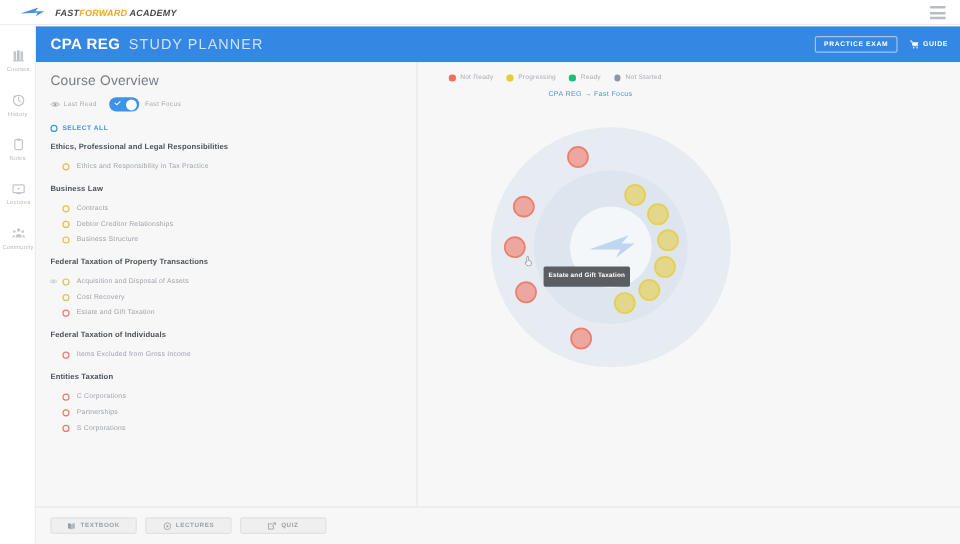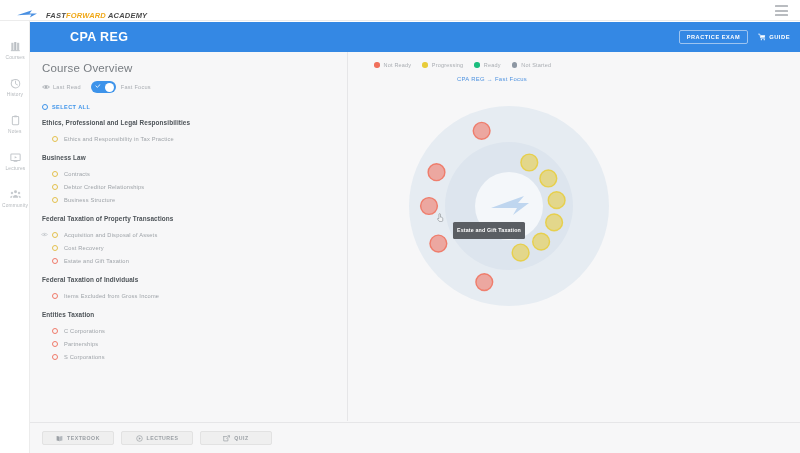--- a/index.html
+++ b/index.html
@@ -8,21 +8,21 @@
     font-family: "Liberation Sans", sans-serif;
     background: #ffffff;
     overflow: hidden;
   }
 
   
   #brandbar {
     position: absolute; left: 0; top: 0; width: 800px; height: 21px;
     background: #ffffff;
     border-bottom: 1px solid #ececec;
-    display: flex; align-items: flex-end;
+    display: flex; align-items: center;
   }
   #brand-logo-mark { width: 22px; height: 12px; margin-left: 16px; flex: none; }
   #brand-wordmark {
     margin-left: 8px; font-size: 7.5px; font-weight: bold;
     font-style: italic; letter-spacing: .2px; white-space: nowrap;
   }
   .wm-dark { color: #4a4a4a; }
   .wm-accent { color: #f0a818; }
   #hamburger {
     position: absolute; right: 12px; top: 5px;
@@ -46,21 +46,21 @@
   .rail-ico { width: 13px; height: 13px; display: block; }
   .rail-lbl {
     font-size: 4.1px; color: #b5b9bd; letter-spacing: .15px;
     white-space: nowrap; transform: scale(1.18); transform-origin: center;
   }
 
   
   #course-header {
     position: absolute; left: 30px; top: 22px; width: 770px; height: 30px;
     background: #3488e4;
-    display: flex; align-items: center; padding-left: 28px;
+    display: flex; align-items: center;
   }
   #course-code {
     margin-left: 12px; color: #ffffff; font-size: 12.5px;
     font-weight: bold; letter-spacing: .4px;
   }
   #course-title {
     margin-left: 7px; color: #cfe1f8; font-size: 12px; letter-spacing: .9px;
   }
   #header-actions {
     margin-left: auto; margin-right: 10px;
@@ -262,20 +262,21 @@
       <path d="M4.2 10.6 C4.2 8.6 5.4 7.6 7 7.6 C8.6 7.6 9.8 8.6 9.8 10.6 Z" fill="#c3c7cb"></path>
       <path d="M1.2 10.6 C1.2 9.2 2 8.4 3.2 8.4 L3.9 8.4 C3.4 9 3.2 9.8 3.2 10.6 Z" fill="#c9cdd1"></path>
       <path d="M12.8 10.6 C12.8 9.2 12 8.4 10.8 8.4 L10.1 8.4 C10.6 9 10.8 9.8 10.8 10.6 Z" fill="#c9cdd1"></path>
     </svg>
     <span class="rail-lbl">Community</span>
   </div>
 </div>
 
 <div id="course-header">
   <span id="course-code">CPA REG</span>
+  <span id="course-title">STUDY PLANNER</span>
   <div id="header-actions">
     <div id="practice-exam-btn">PRACTICE EXAM</div>
     <div id="guide-btn">
       <svg viewBox="0 0 10 10">
         <path d="M.8 1.4 L2.2 1.4 L3.5 6.4 L8.4 6.4" fill="none" stroke="#ffffff" stroke-width="1" stroke-linecap="round" stroke-linejoin="round"></path>
         <path d="M3 2.8 L9 2.8 L8.3 5.6 L3.6 5.6 Z" fill="#ffffff"></path>
         <circle cx="4.2" cy="8.4" r=".8" fill="#ffffff"></circle>
         <circle cx="7.8" cy="8.4" r=".8" fill="#ffffff"></circle>
       </svg>
       <span>GUIDE</span>

